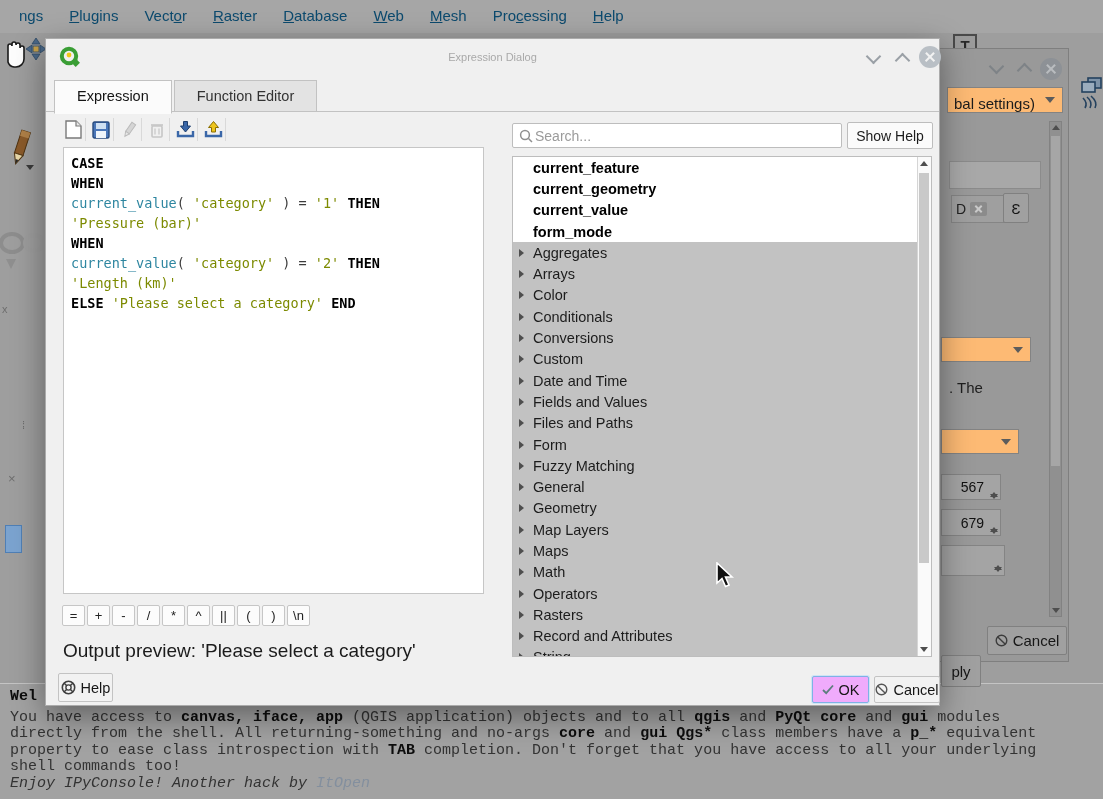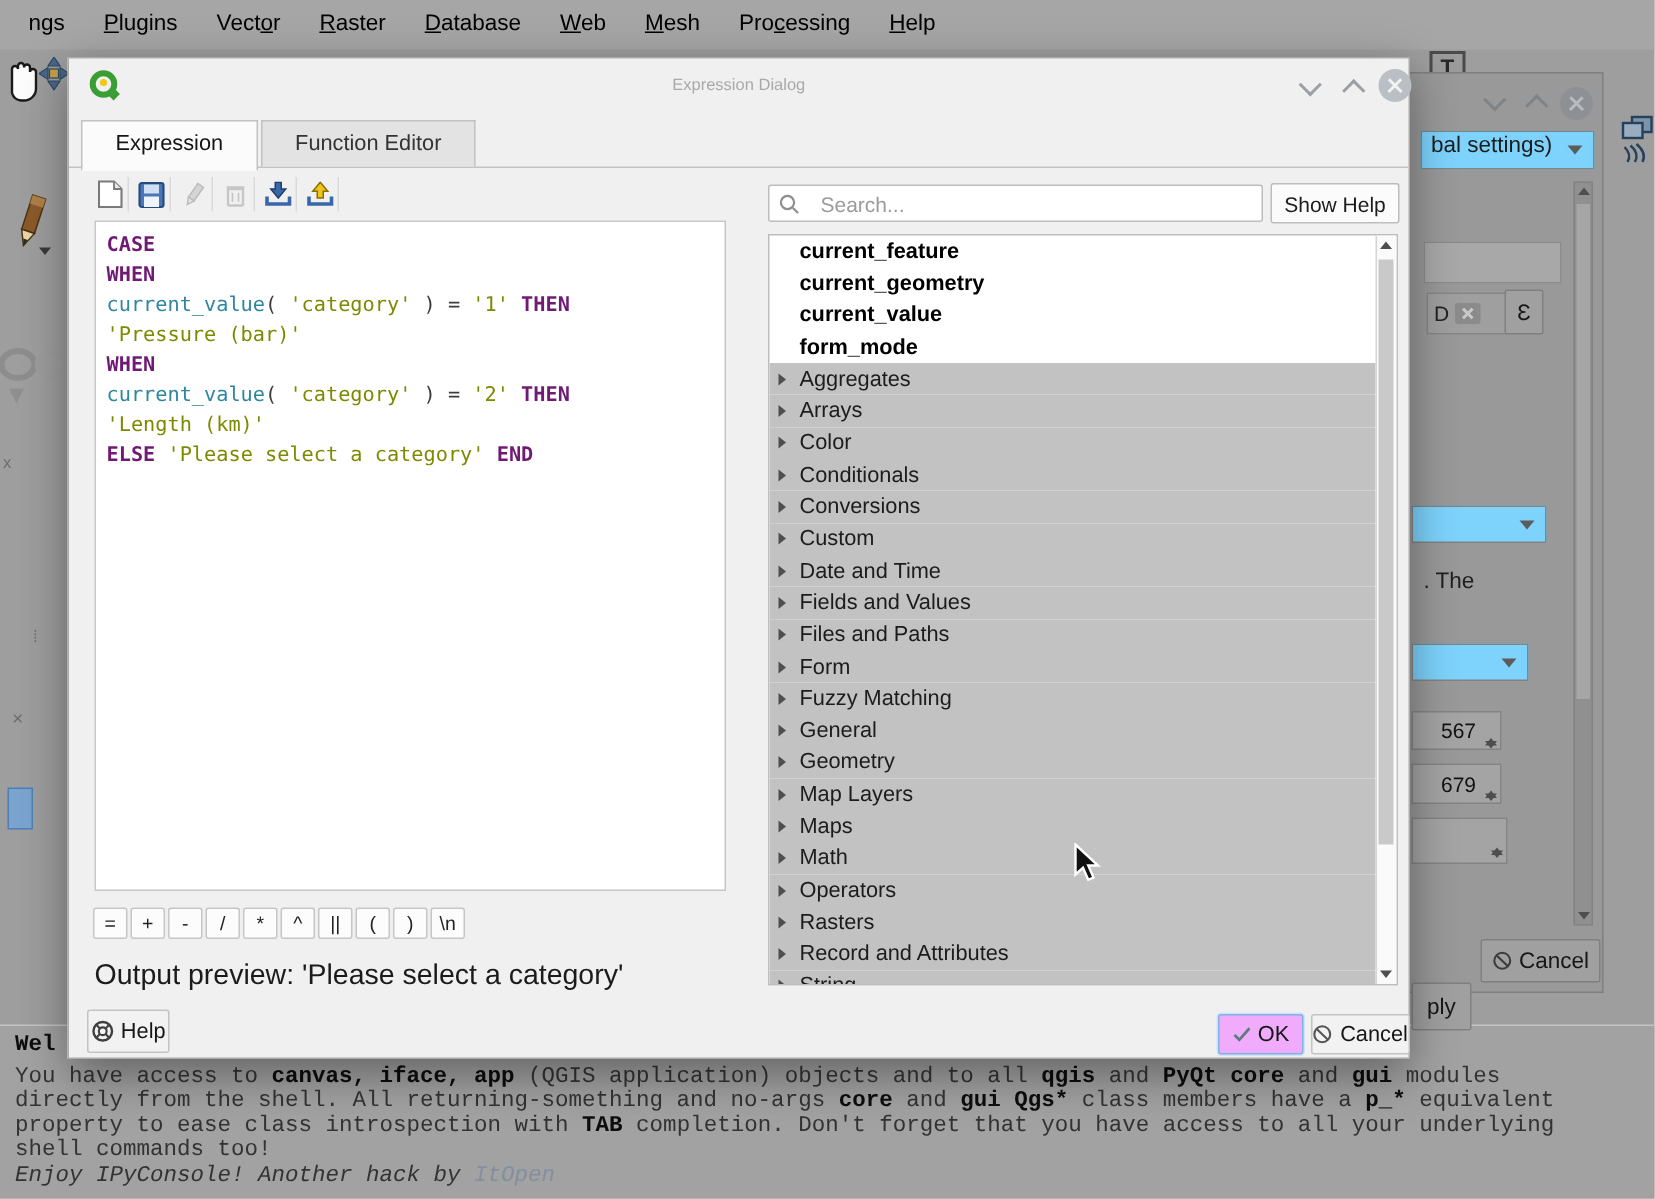--- a/index.html
+++ b/index.html
@@ -2,21 +2,21 @@
 <html><head>
 <meta charset="utf-8">
 <style>
   html,body{margin:0;padding:0}
   body{width:1103px;height:799px;position:relative;overflow:hidden;background:#9e9e9e;
        font-family:"Liberation Sans",sans-serif;-webkit-font-smoothing:antialiased}
 
   
   .menubar{position:absolute;top:0;left:0;width:1103px;height:33px;background:#a6a6a6;
            display:flex;align-items:center;padding-left:6px;box-sizing:border-box;
-           font-size:15px;color:#000000;z-index:1}
+           font-size:15px;color:#0c4a6e;z-index:1}
   .menu-item{padding:5px 13px 7px 13px;white-space:nowrap}
   .menu-item .ul{text-decoration:underline}
 
   
   .leftstrip{position:absolute;left:0;top:33px;width:45px;height:650px;z-index:1}
   .leftstrip svg{position:absolute}
   .lmark{position:absolute;color:#6e6e6e;font-size:11px}
   .lsel{position:absolute;left:5px;top:492px;width:15px;height:26px;background:#7ba3cf;border:1px solid #4f7fb5}
   .ldark{position:absolute;left:0;top:724px;width:15px;height:42px;background:#45494f;z-index:1}
 
@@ -32,22 +32,22 @@
   
   .sidedlg{position:absolute;left:938px;top:48px;width:131px;height:614px;background:#999;
            border:1px solid #7f7f7f;z-index:2;box-sizing:border-box}
   .chev{width:9px;height:9px;border-right:2px solid #7e8387;border-bottom:2px solid #7e8387;position:absolute}
   .chev.down{transform:rotate(45deg)}
   .chev.up{transform:rotate(-135deg)}
   .ccirc{position:absolute;width:22px;height:22px;border-radius:50%;background:#8d9196}
   .ccirc:before,.ccirc:after{content:"";position:absolute;left:5px;top:10px;width:12px;height:2.4px;background:#b9bcbf}
   .ccirc:before{transform:rotate(45deg)}
   .ccirc:after{transform:rotate(-45deg)}
-  .sdrop{position:absolute;background:#7dd3fc;border:1px solid #838383;color:#1c1c1c;
-         font-size:15px;display:flex;align-items:flex-start;padding:0 6px;box-sizing:border-box}
+  .sdrop{position:absolute;background:#fdba74;border:1px solid #838383;color:#1c1c1c;
+         font-size:15px;display:flex;align-items:flex-end;padding:0 6px;box-sizing:border-box}
   .tri-d{width:0;height:0;border-left:5px solid transparent;border-right:5px solid transparent;
          border-top:6px solid #5c5c5c;position:absolute;right:7px;top:50%;margin-top:-3px}
   .sfield{position:absolute;background:#a8a8a8;border:1px solid #8b8b8b}
   .schip{position:absolute;background:#9f9f9f;border:1px solid #858585;display:flex;align-items:center;
          font-size:14px;color:#222;padding:0 4px;gap:4px}
   .xbadge{width:17px;height:14px;background:#8b8b8b;border-radius:2px;position:relative}
   .xbadge:before,.xbadge:after{content:"";position:absolute;left:4px;top:6px;width:9px;height:2px;background:#c9c9c9}
   .xbadge:before{transform:rotate(45deg)}.xbadge:after{transform:rotate(-45deg)}
   .sbtn{position:absolute;background:#a0a0a0;border:1px solid #808080;border-radius:2px;color:#161616;
         display:flex;align-items:center;justify-content:center;font-size:15px;gap:5px;box-sizing:border-box}
@@ -75,34 +75,34 @@
        background:#e3e3e3;border:1px solid #c2c2c2;border-bottom:none;margin-right:2px}
   .tab.active{background:#fbfbfb;color:#141414;height:32px;border-bottom:1px solid #fbfbfb}
   .tabline{position:absolute;left:0;top:72px;width:100%;border-top:1px solid #c2c2c2}
 
   .etoolbar{position:absolute;left:15px;top:79px;display:flex;align-items:center;gap:3px}
   .tbtn{width:24px;height:23px;display:flex;align-items:center;justify-content:center;
         border-right:1px solid #d9d9d9}
   .editor{position:absolute;left:17px;top:108px;width:421px;height:447px;background:#fff;
           border:1px solid #c6c6c6;box-sizing:border-box;padding:5px 7px;
           font-family:"DejaVu Sans Mono",monospace;font-size:13.5px;line-height:20px;white-space:pre}
-  .editor .kw{color:#701a75;font-weight:bold}
+  .editor .kw{color:#000000;font-weight:bold}
   .editor .fn{color:#2e86a0}
   .editor .st{color:#7c8a00}
   .editor .pn{color:#3c3c3c}
 
   .opsrow{position:absolute;left:16px;top:566px;display:flex;gap:2px}
   .opbtn{min-width:11px;height:19px;padding:0 5px;background:#fcfcfc;border:1px solid #c6c6c6;
          border-radius:2px;font-size:13px;color:#222;display:flex;align-items:center;justify-content:center}
   .preview{position:absolute;left:17px;top:601px;font-size:19px;color:#1b1b1b}
 
   .search{position:absolute;left:466px;top:84px;width:330px;height:25px;background:#fff;
           border:1px solid #bdbdbd;border-radius:2px;box-sizing:border-box;display:flex;align-items:center}
   .search input{border:none;outline:none;background:transparent;font-size:14px;color:#444;
-                font-family:"Liberation Sans",sans-serif;width:280px;margin-left:12px}
+                font-family:"Liberation Sans",sans-serif;width:280px;margin-left:0}
   .search input::placeholder{color:#9b9b9b}
   .showhelp{position:absolute;left:801px;top:83px;width:86px;height:27px;background:#fbfbfb;
             border:1px solid #bdbdbd;border-radius:2px;font-size:14px;color:#1c1c1c;
             display:flex;align-items:center;justify-content:center;box-sizing:border-box}
 
   .flist{position:absolute;left:466px;top:117px;width:420px;height:501px;background:#fff;
          border:1px solid #bdbdbd;box-sizing:border-box;overflow:hidden}
   .frow{height:21.3px;display:flex;align-items:center;font-size:14.5px;color:#1c1c1c;padding-left:20px}
   .frow.recent{font-weight:bold;color:#000}
   .frow.group{background:#c2c2c2;padding-left:6px}

